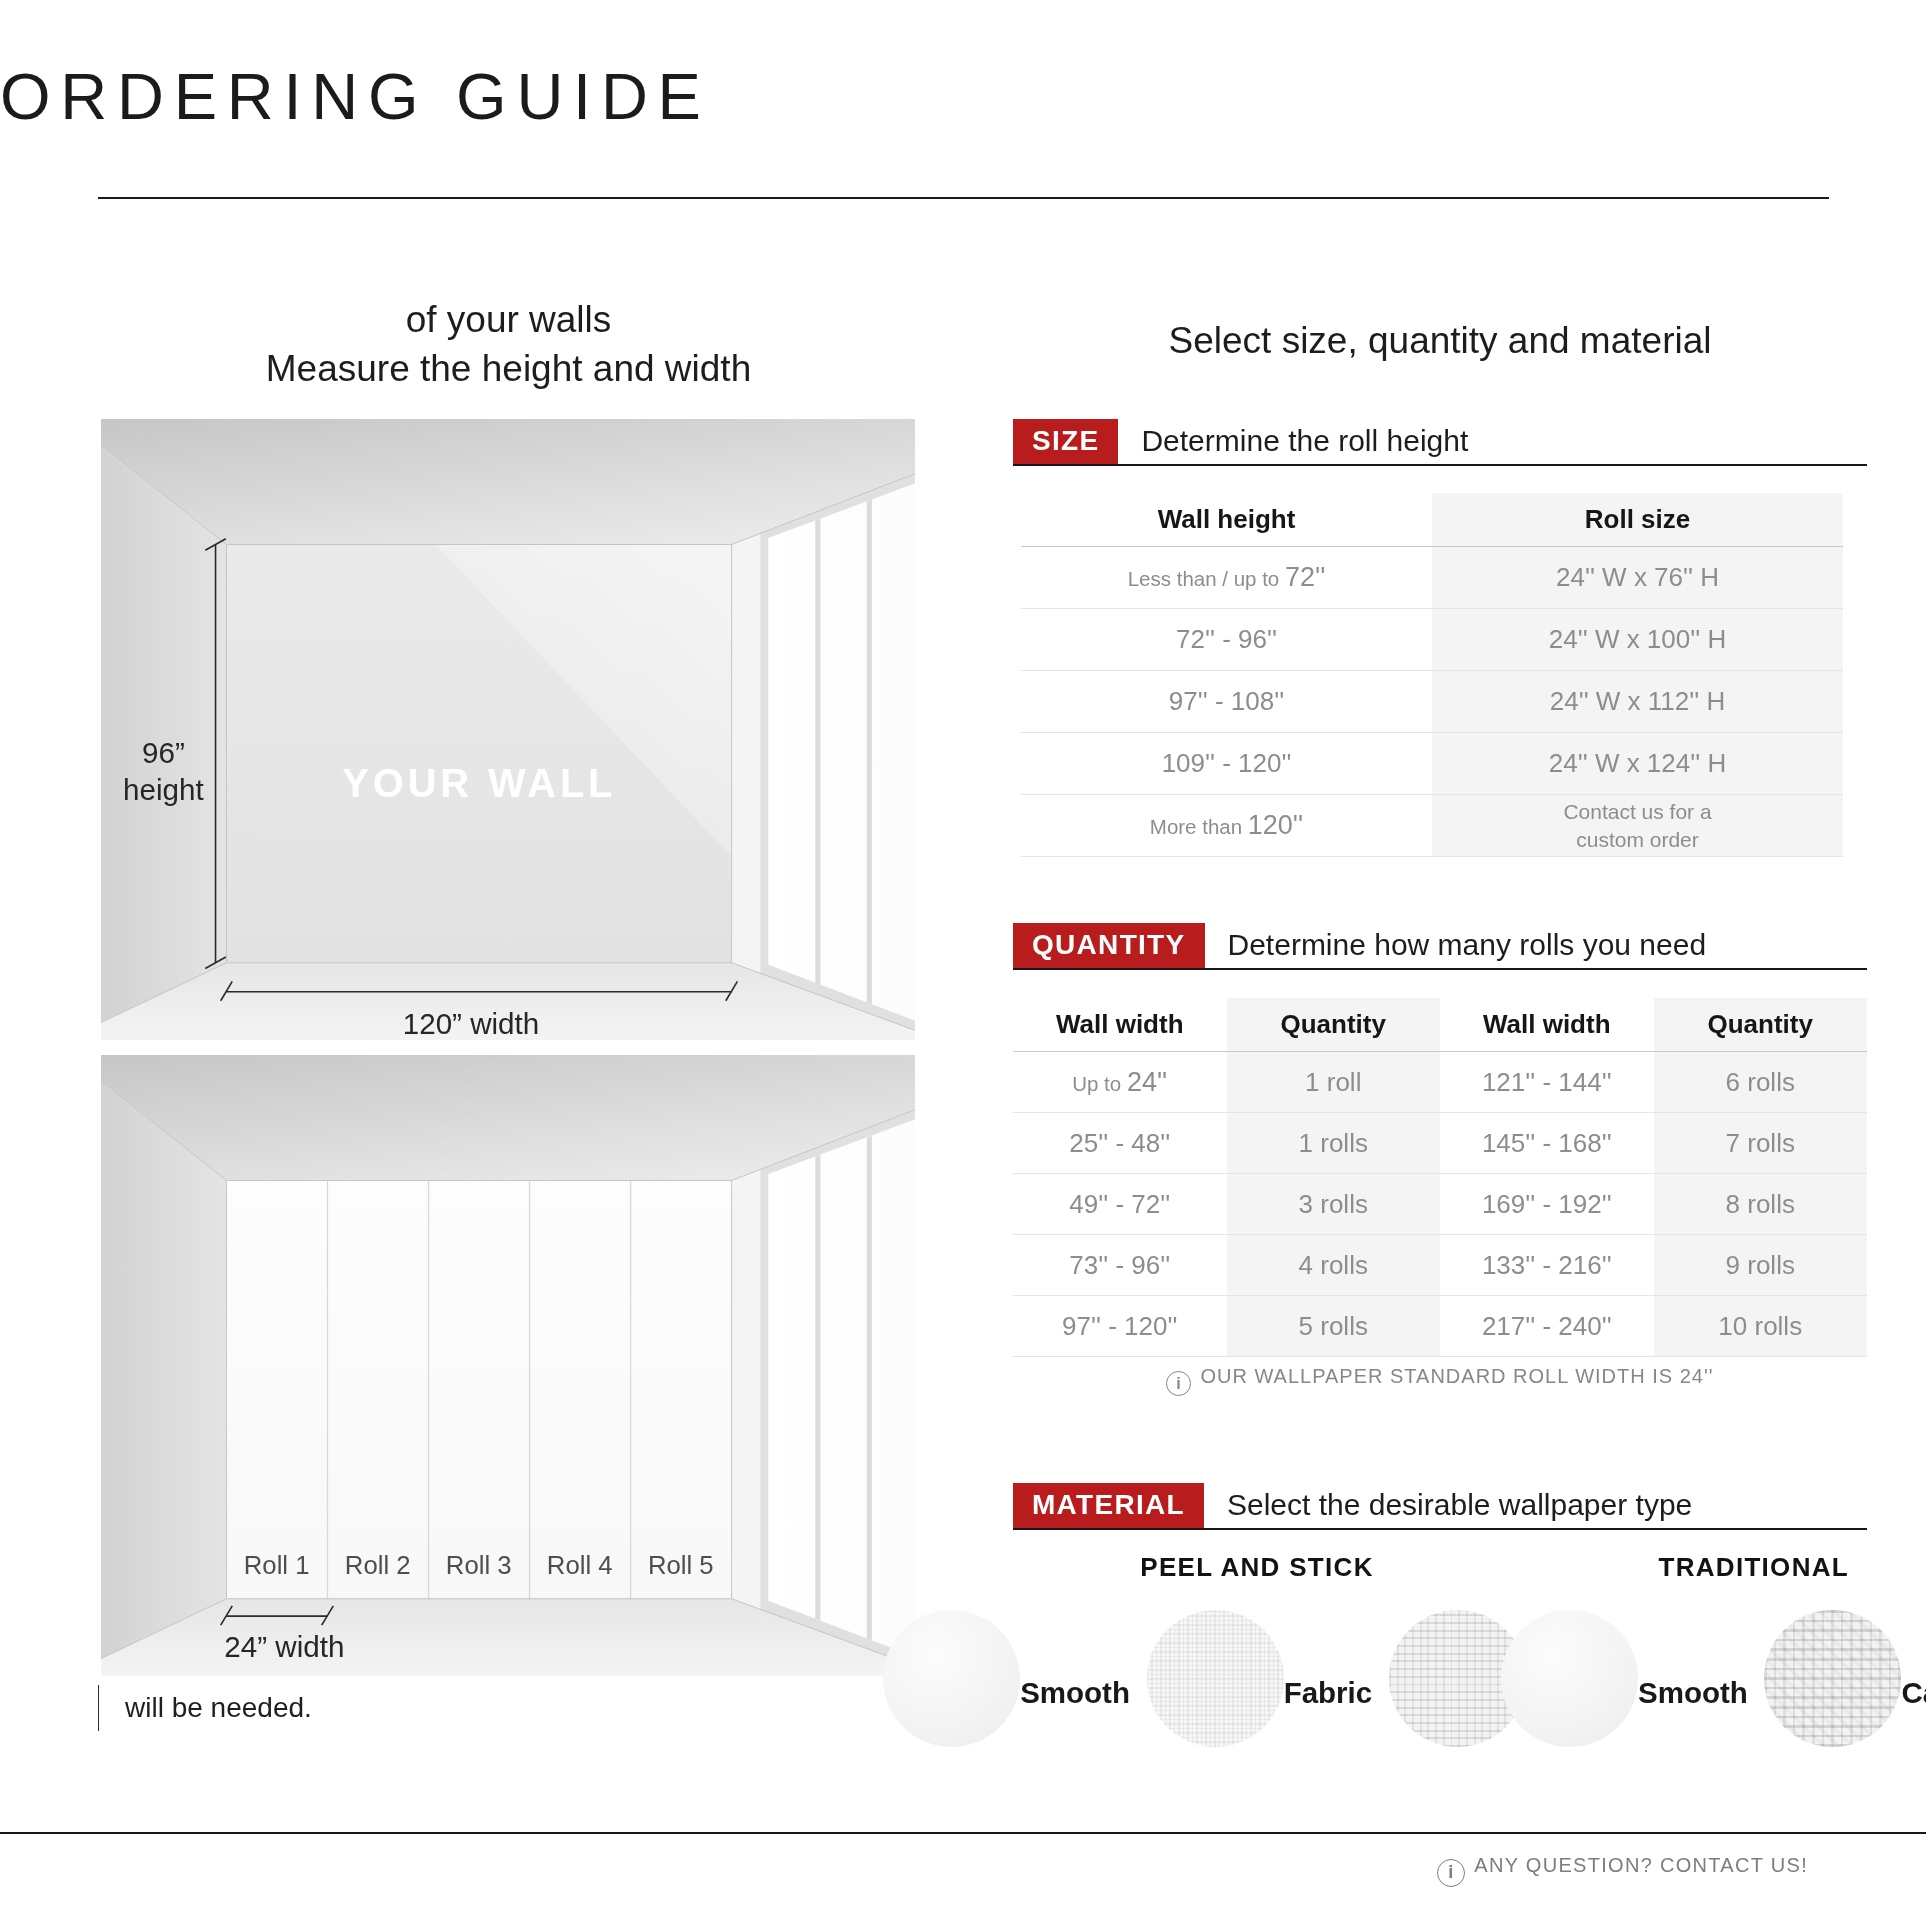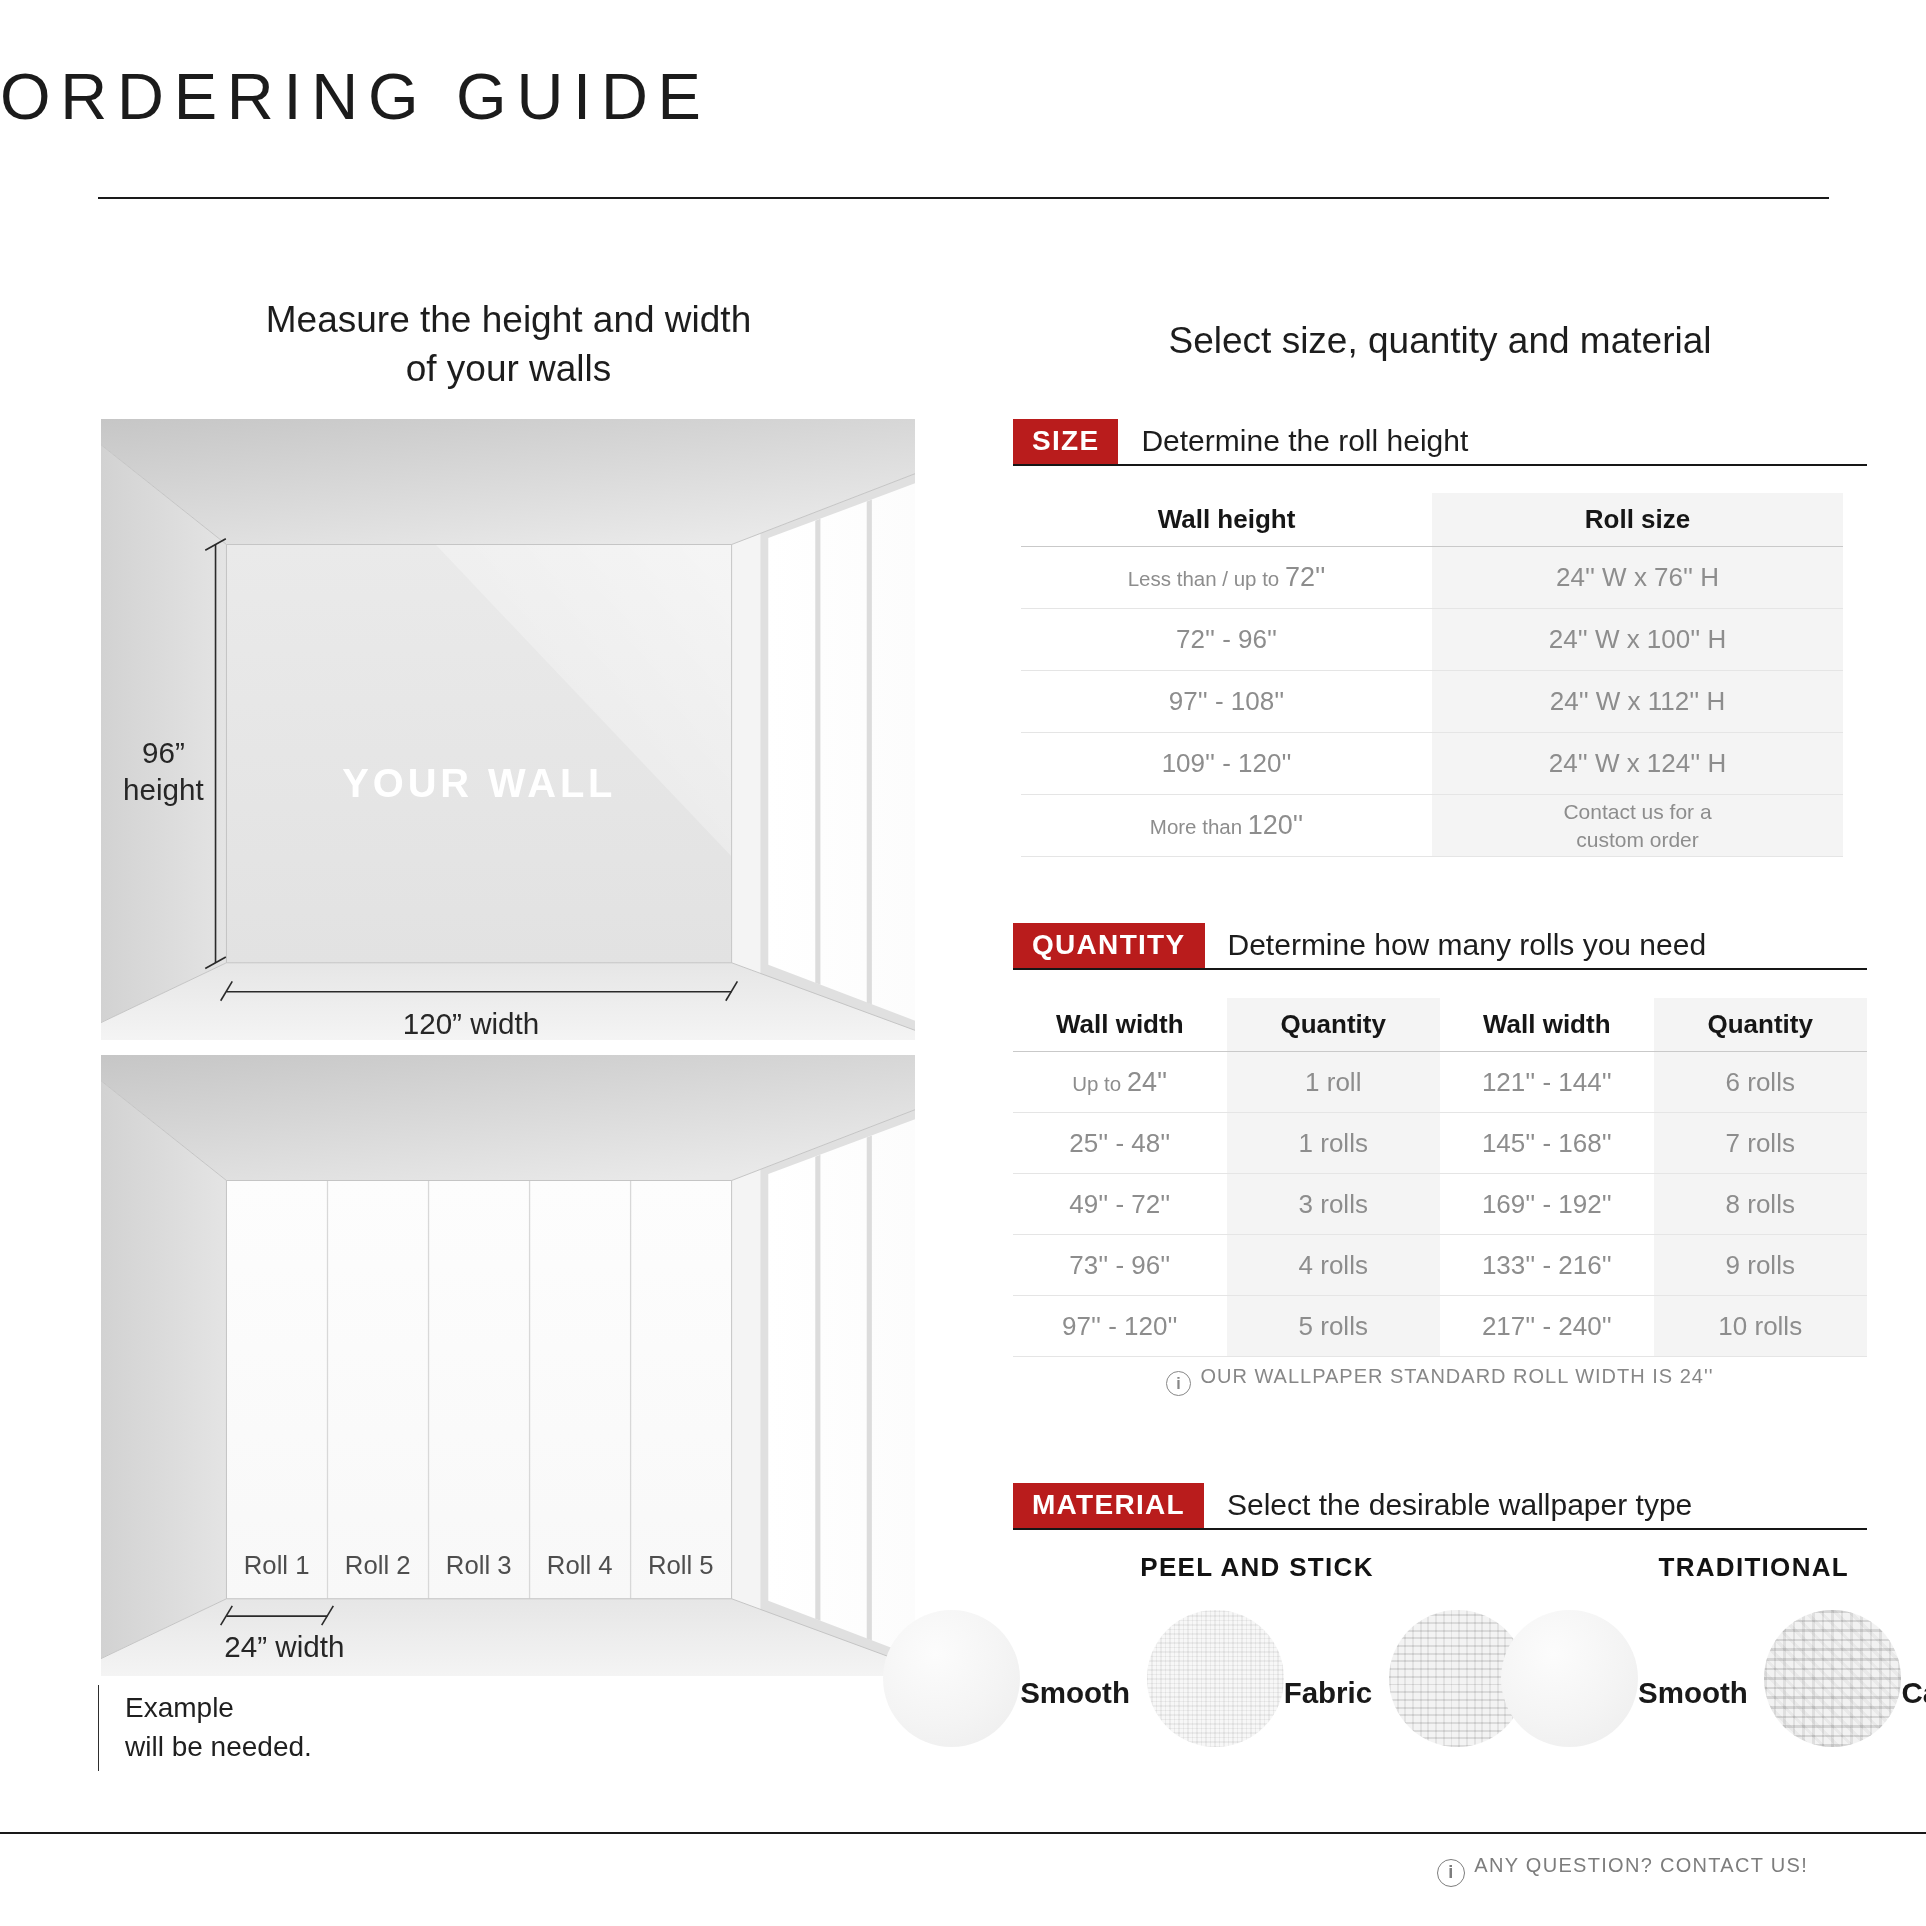--- a/index.html
+++ b/index.html
@@ -109,22 +109,22 @@
     font-size:28px;line-height:1.42;color:#1f1f1f;
   }
 </style>
 </head>
 <body>
 
 <div class="abs page-title">ORDERING GUIDE</div>
 <div class="abs title-rule"></div>
 
 <div class="abs col-heading left-heading">
+  <div>of your walls</div>
   <div>Measure the height and width</div>
-  <div>of your walls</div>
 </div>
 
 <svg class="abs room1" width="814" height="621" viewBox="0 0 1265 965">
   <defs>
     <linearGradient id="r1-ceil" x1="0" y1="0" x2="0.7" y2="1">
       <stop offset="0" stop-color="#c6c6c6"></stop>
         <stop offset="1" stop-color="#e9e9e9"></stop>
     </linearGradient>
     <linearGradient id="r1-lwall" x1="0" y1="0" x2="1" y2="0">
       <stop offset="0" stop-color="#d2d2d2"></stop>
@@ -241,21 +241,20 @@
   <text class="roll-label" x="901" y="806" text-anchor="middle">Roll 5</text>
   <g>
     <line class="dim-line" x1="195" y1="872" x2="352" y2="872"></line>
     <line class="dim-line" x1="186" y1="886" x2="204" y2="856"></line>
     <line class="dim-line" x1="343" y1="886" x2="361" y2="856"></line>
   </g>
   <text class="dim-label" x="285" y="935" text-anchor="middle">24” width</text>
 </svg>
 
 <div class="abs example">
-  <div>Example</div>
   <div>will be needed.</div>
 </div>
 
 <div class="abs col-heading right-heading">Select size, quantity and material</div>
 
 <div class="abs section-head size-head">
   <span class="badge">SIZE</span>
   <span class="section-sub">Determine the roll height</span>
 </div>
 <div class="abs section-rule size-rule"></div>

